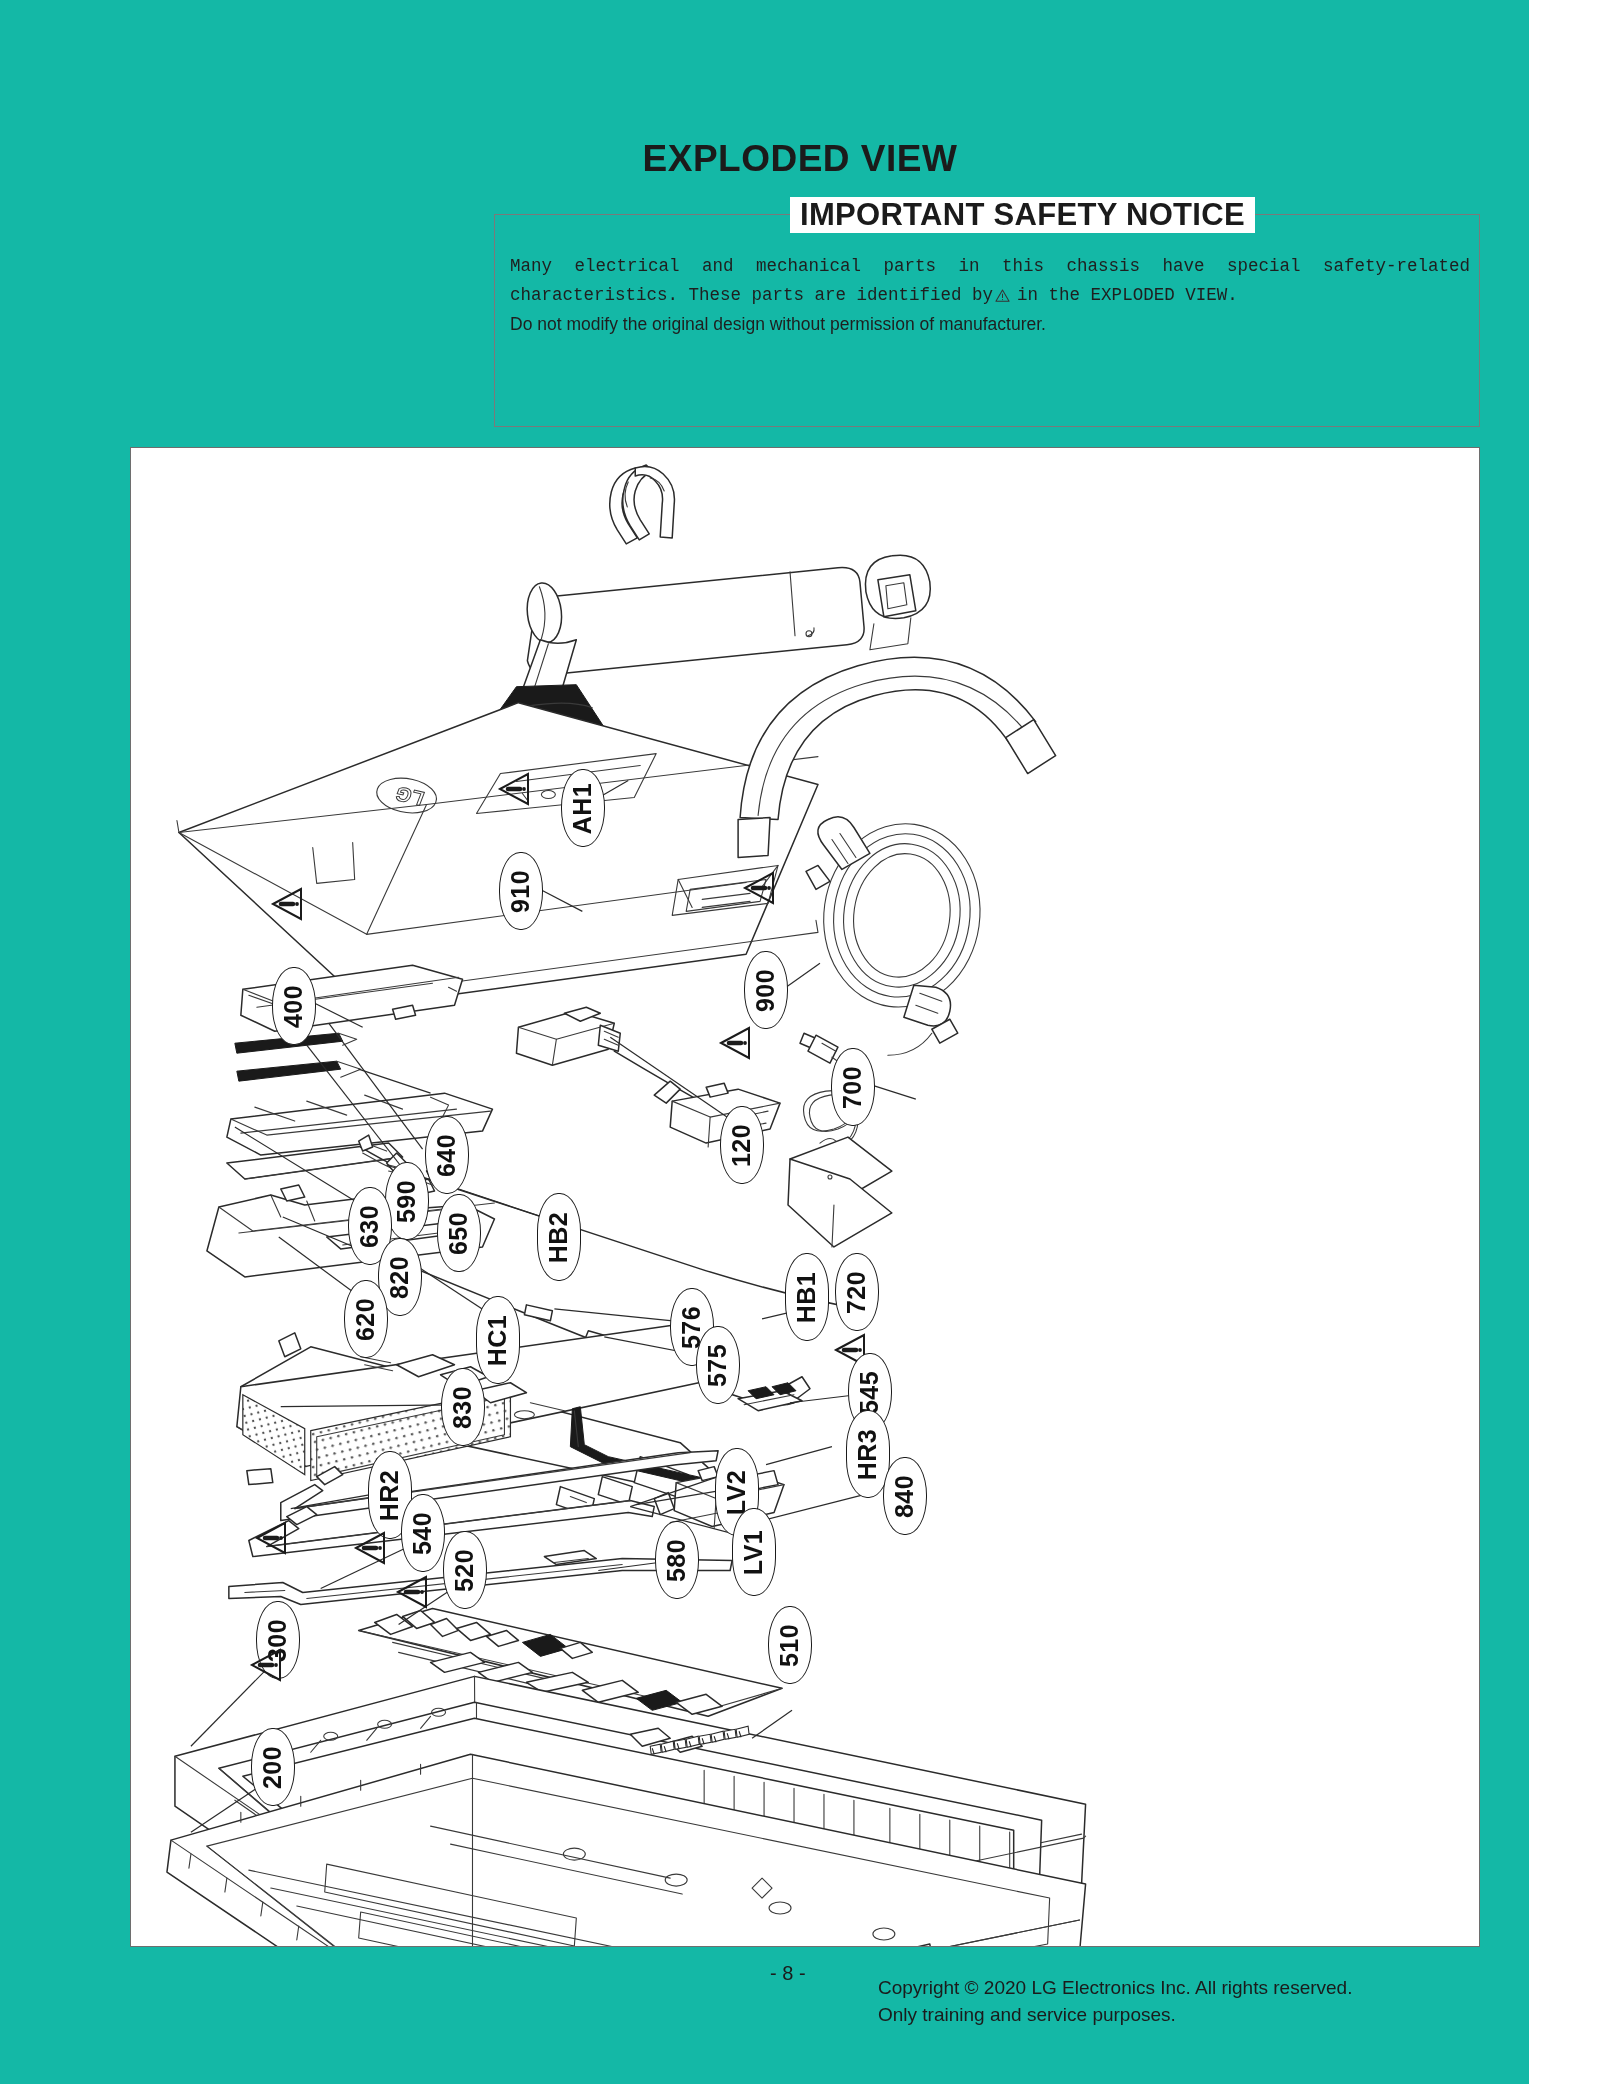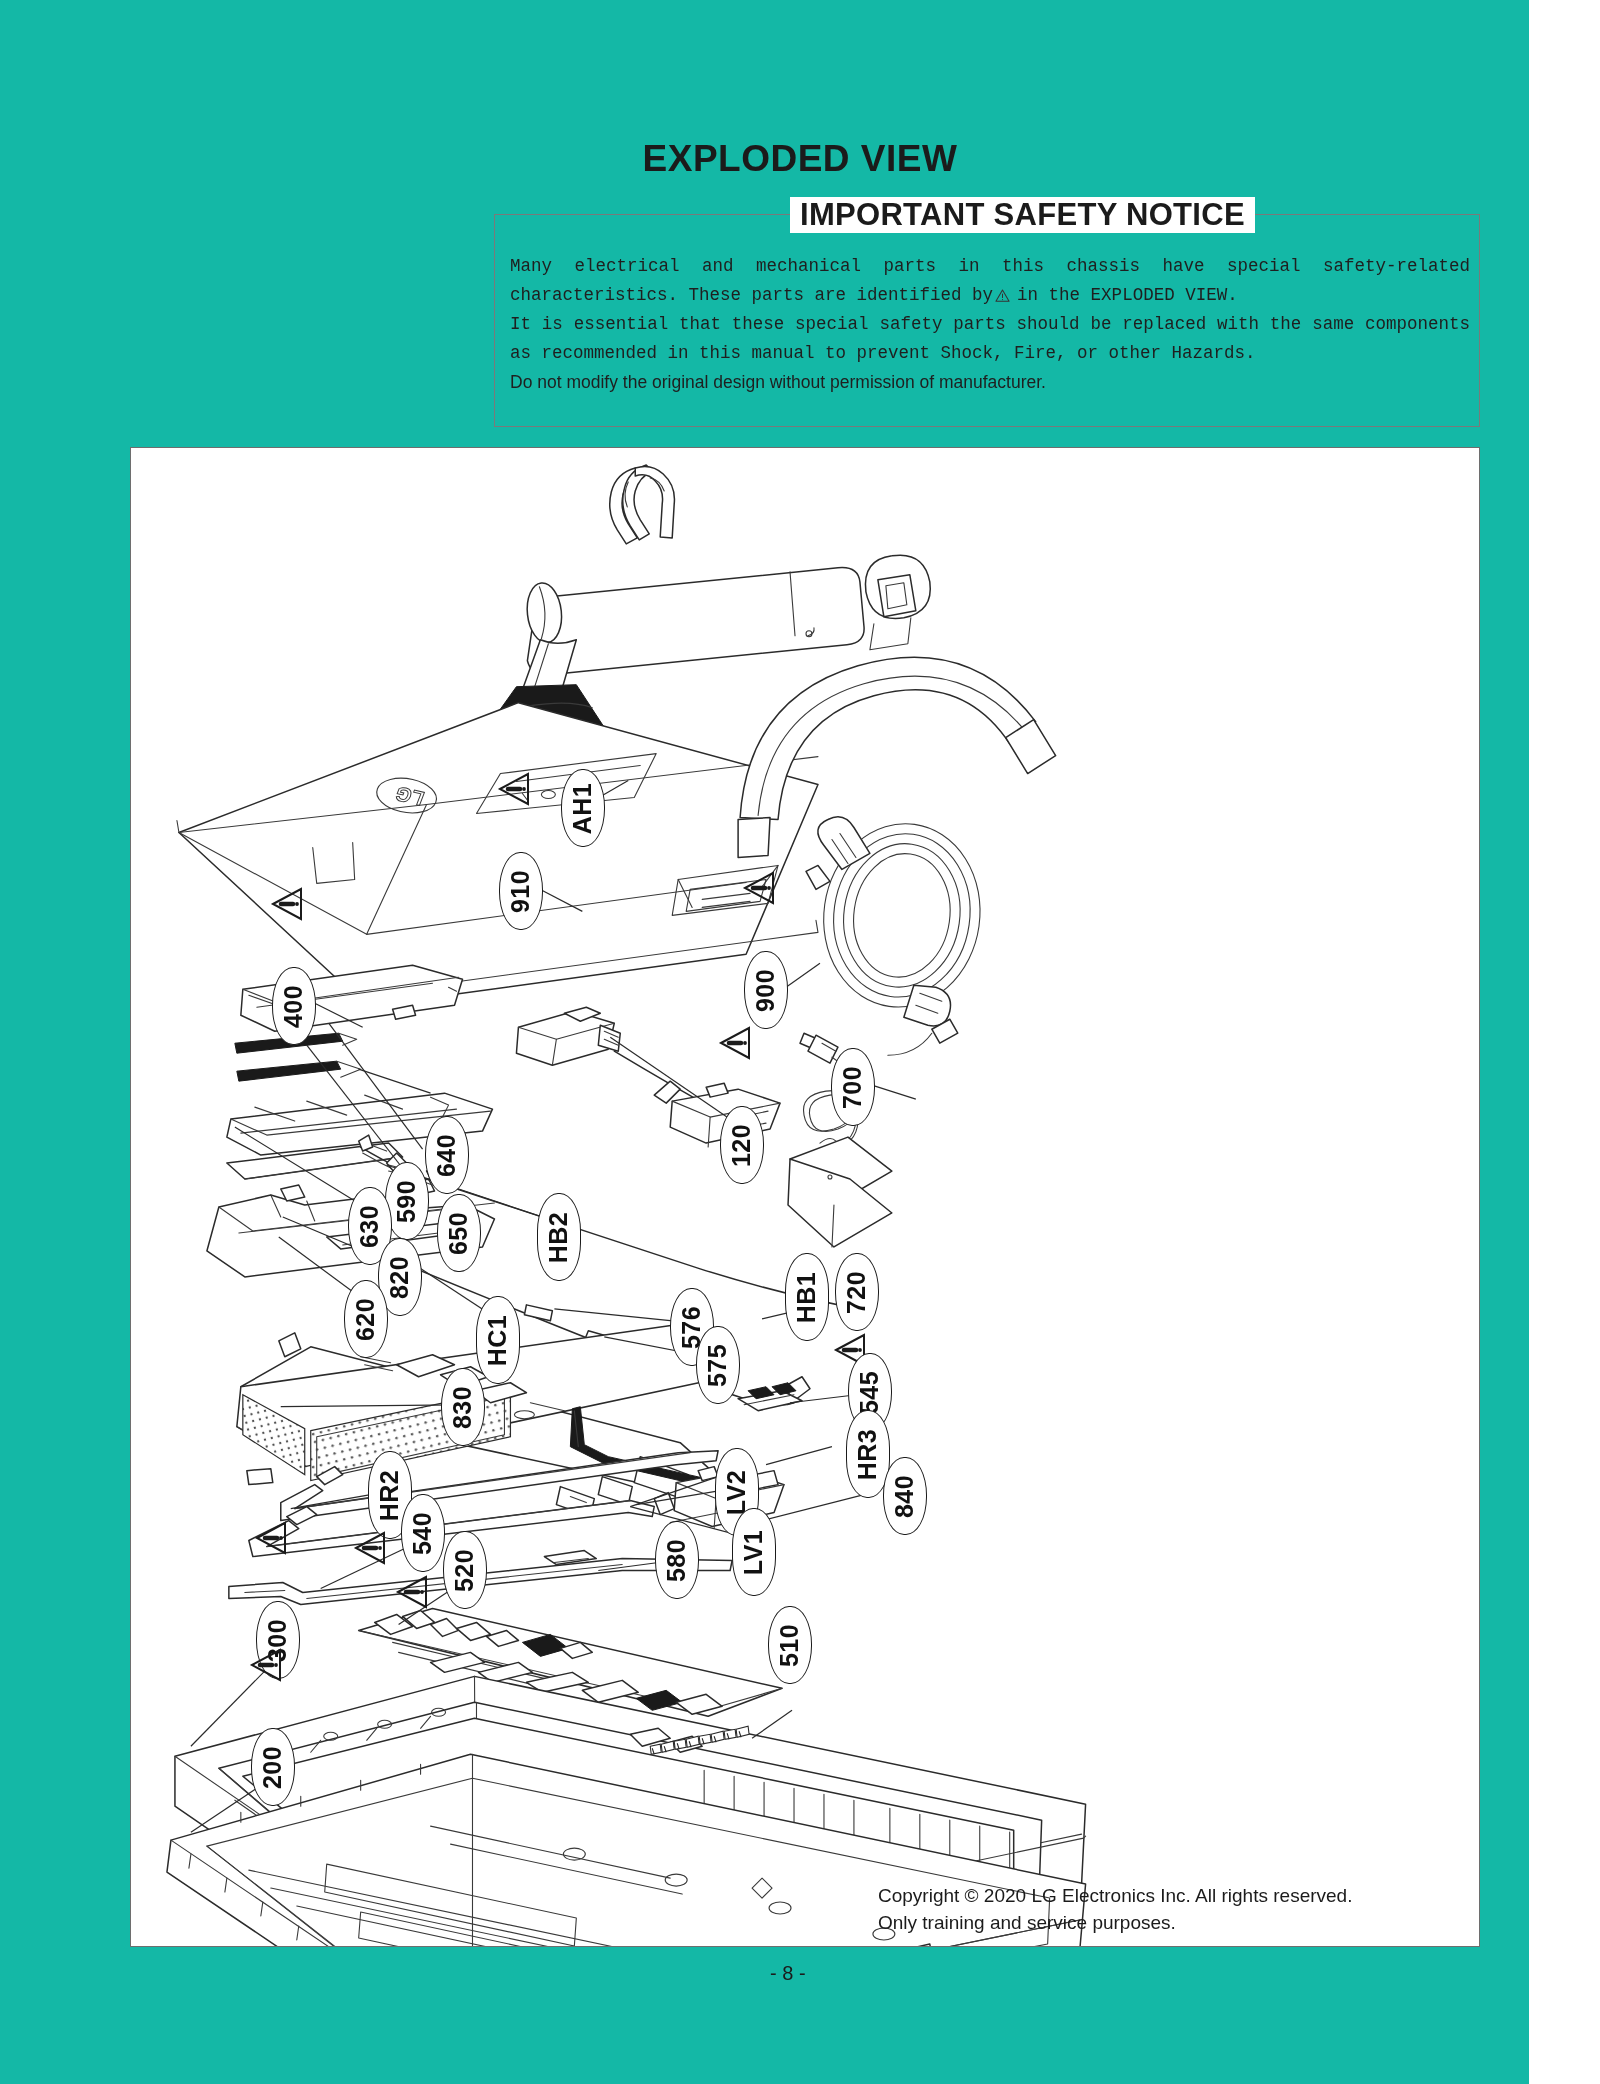--- a/index.html
+++ b/index.html
@@ -129,21 +129,21 @@
     position: absolute;
     left: 770px;
     top: 1962px;
     font-size: 20px;
     color: #1b1b1b;
     white-space: nowrap;
   }
   #copyright {
     position: absolute;
     left: 878px;
-    top: 1882px;
+    top: 1974px;
     font-size: 19px;
     line-height: 27px;
     color: #1b1b1b;
     white-space: nowrap;
   }
 </style>
 </head>
 <body>
 
 <div id="page">
@@ -155,21 +155,20 @@
 
   <div id="safety-body">
     <p class="just">
       <span>Many electrical and mechanical parts in this chassis have special safety-related characteristics. These parts</span>
       <span>are identified by</span><span class="inline-warn"><svg viewBox="0 0 16 14">
             <polygon points="8,1 15,13 1,13" fill="none" stroke="#333" stroke-width="1.1" stroke-linejoin="round"></polygon>
             <line x1="8" y1="5" x2="8" y2="9.6" stroke="#333" stroke-width="1.1"></line>
             <circle cx="8" cy="11.3" r="0.6" fill="#333"></circle>
           </svg></span><span>in the EXPLODED VIEW.</span>
     </p>
-    <p class="just">It is essential that these special safety parts should be replaced with the same components as recommended in this manual to prevent Shock, Fire, or other Hazards.</p>
     <p>Do not modify the original design without permission of manufacturer.</p>
   </div>
 
   <div id="diagram-frame">
 
     <div id="diagram-canvas">
       <svg viewBox="0 0 1350 1500" preserveAspectRatio="none">
         <defs>
           <style>
             .ln { fill:none; stroke:#2b2b2b; stroke-width:1.5; stroke-linejoin:round; stroke-linecap:round; }

